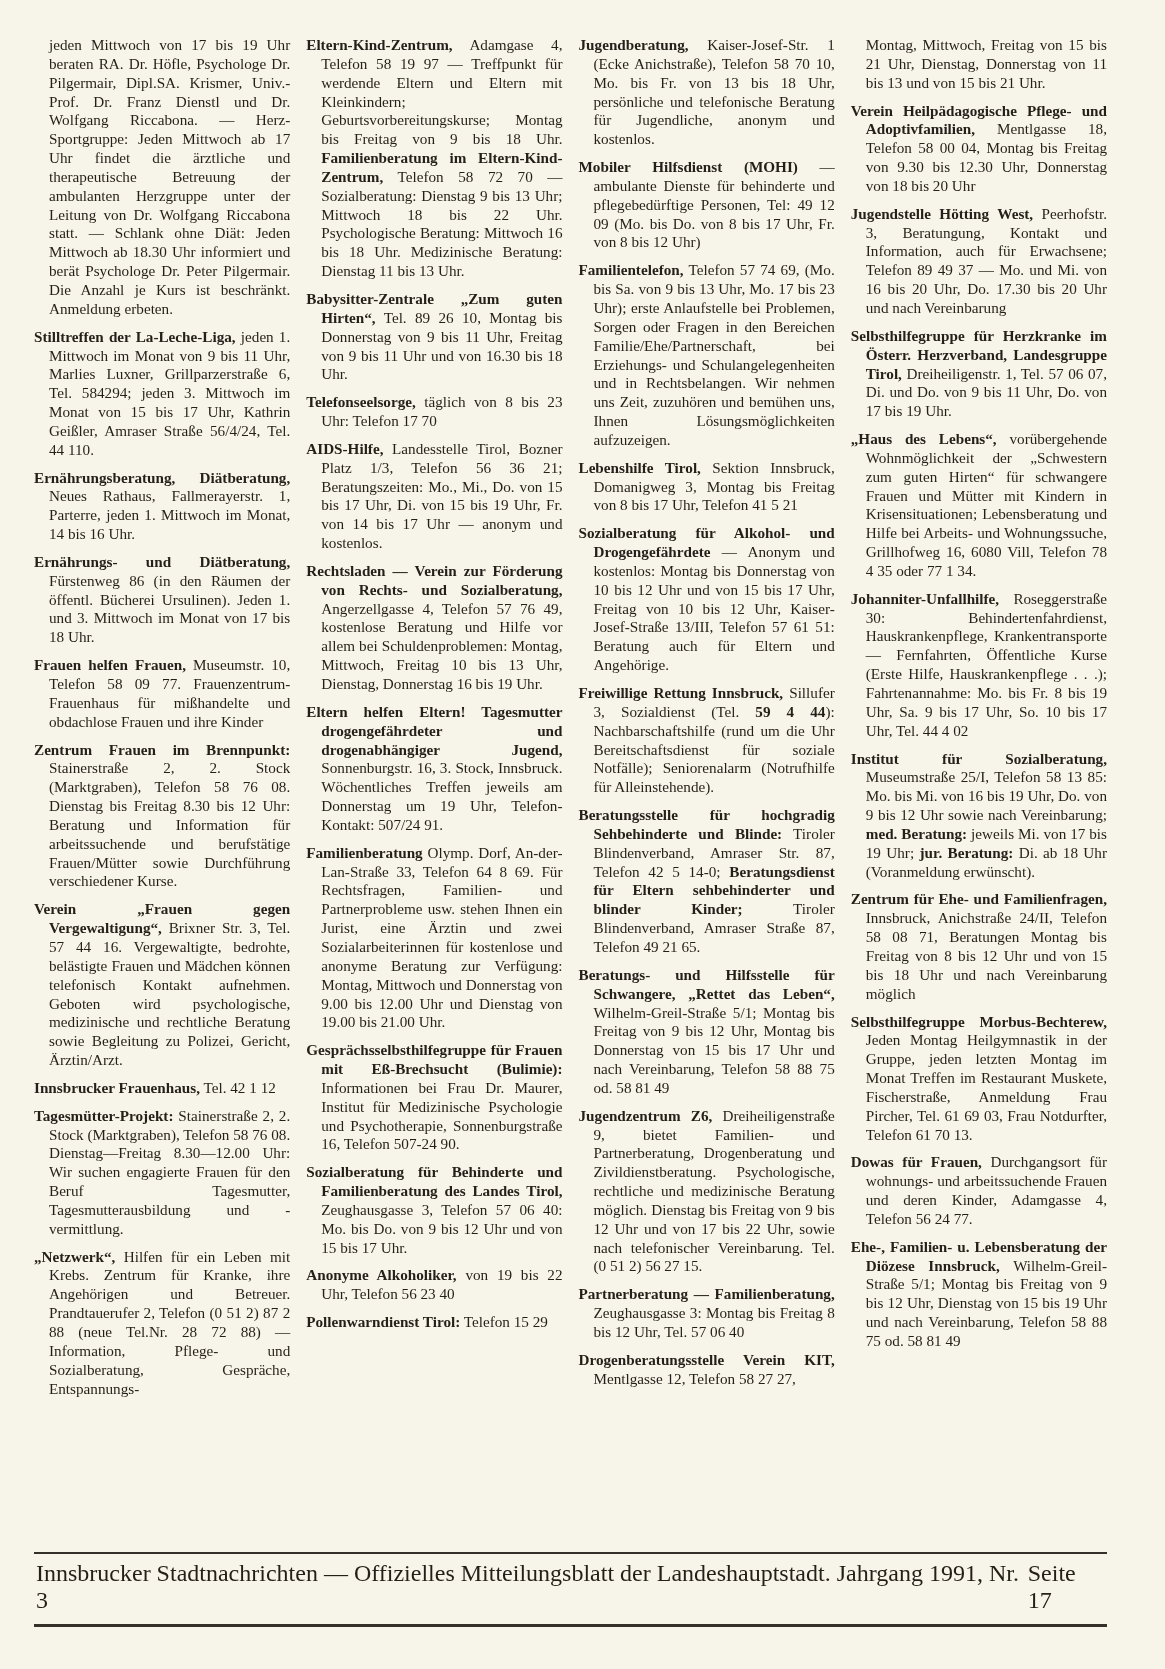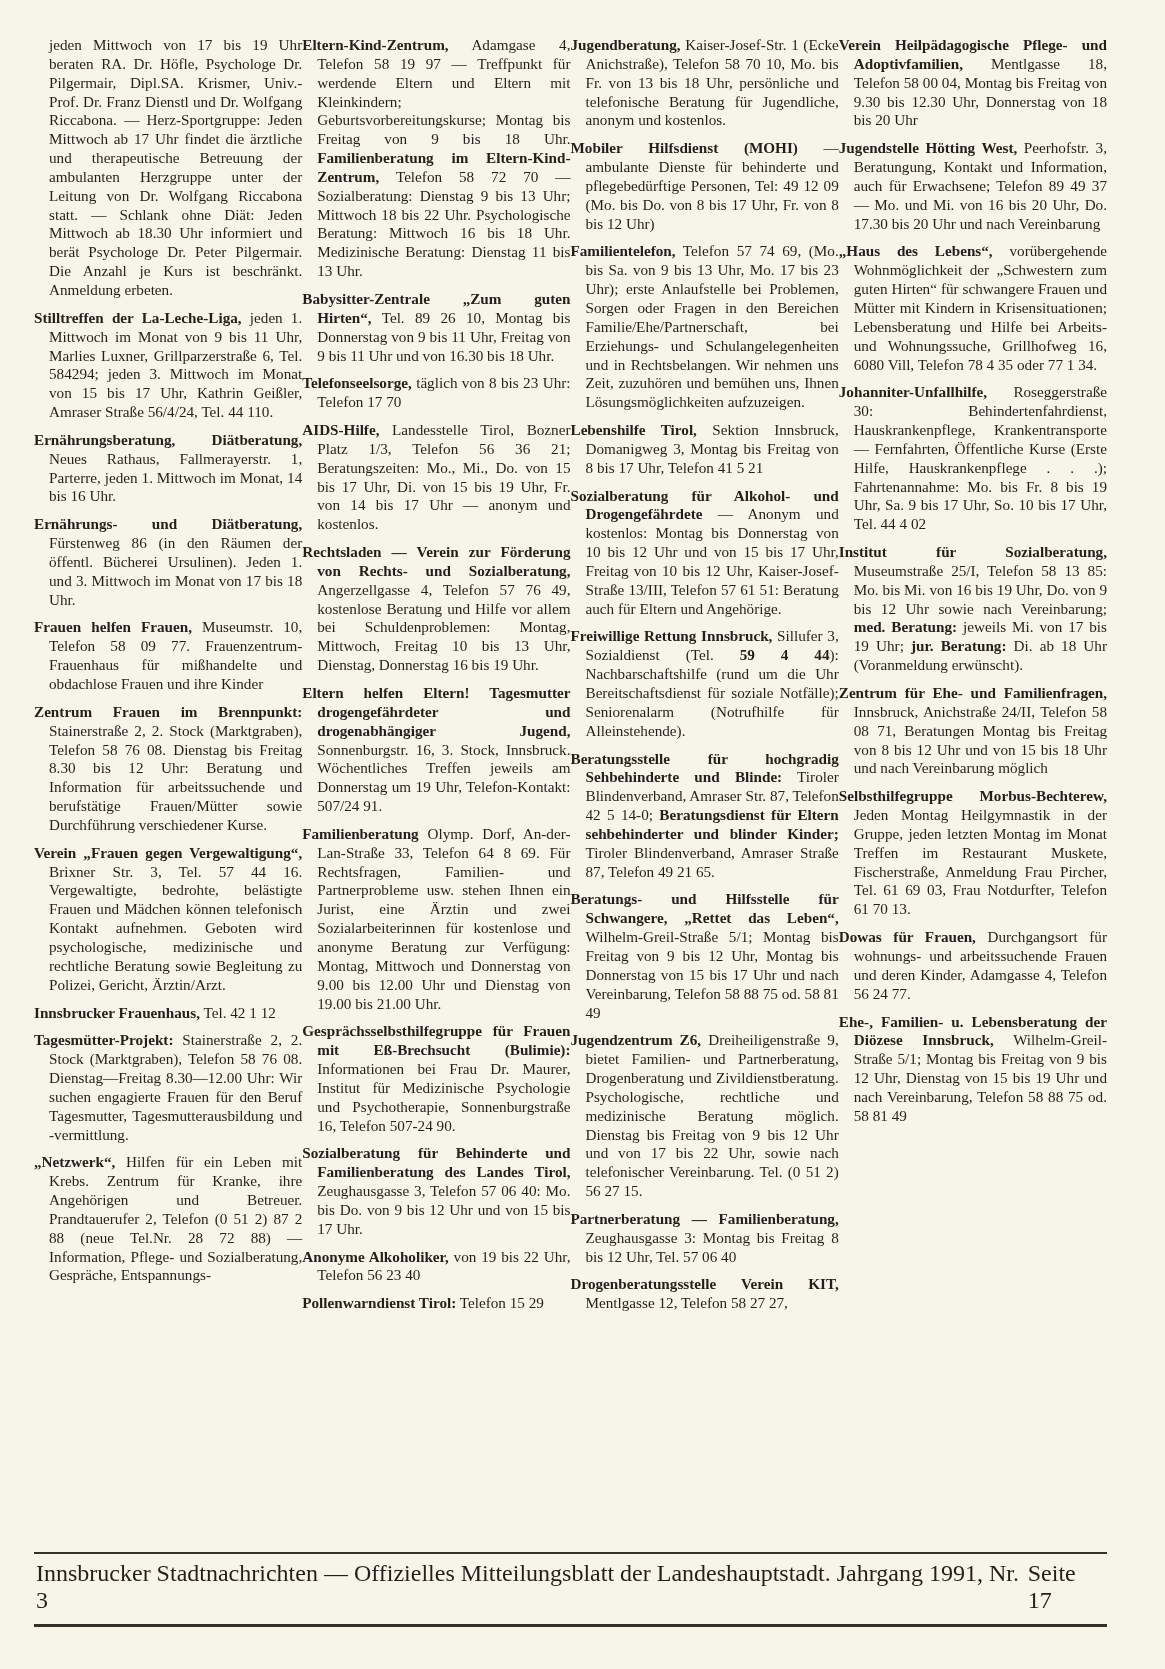--- a/index.html
+++ b/index.html
@@ -9,21 +9,21 @@
     font-family: "Liberation Serif", serif;
     color: #241f18;
   }
   .page {
     position: relative;
     box-sizing: border-box;
     width: 1165px; height: 1669px;
     padding: 36px 58px 0 34px;
     overflow: hidden;
   }
-  .cols { display: flex; gap: 0; }
+  .cols { display: flex; gap: 16px; }
   .col { flex: 1 1 0; min-width: 0; }
   .entry {
     margin: 0 0 9px 0;
     font-size: 15.2px;
     line-height: 1.24;
     text-align: justify;
     padding-left: 15px;
     text-indent: -15px;
     hyphens: auto;
     -webkit-hyphens: auto;
@@ -79,22 +79,24 @@
         <p class="entry"><strong>Lebenshilfe Tirol,</strong><span> Sektion Innsbruck, Domanigweg 3, Montag bis Freitag von 8 bis 17 Uhr, Telefon 41 5 21</span></p>
         <p class="entry"><strong>Sozialberatung für Alkohol- und Drogengefährdete</strong><span> — Anonym und kostenlos: Montag bis Donnerstag von 10 bis 12 Uhr und von 15 bis 17 Uhr, Freitag von 10 bis 12 Uhr, Kaiser-Josef-Straße 13/III, Telefon 57 61 51: Beratung auch für Eltern und Angehörige.</span></p>
         <p class="entry"><strong>Freiwillige Rettung Innsbruck,</strong><span> Sillufer 3, Sozialdienst (Tel. </span><strong>59 4 44</strong><span>): Nachbarschaftshilfe (rund um die Uhr Bereitschaftsdienst für soziale Notfälle); Seniorenalarm (Notrufhilfe für Alleinstehende).</span></p>
         <p class="entry"><strong>Beratungsstelle für hochgradig Sehbehinderte und Blinde:</strong><span> Tiroler Blindenverband, Amraser Str. 87, Telefon 42 5 14-0; </span><strong>Beratungsdienst für Eltern sehbehinderter und blinder Kinder;</strong><span> Tiroler Blindenverband, Amraser Straße 87, Telefon 49 21 65.</span></p>
         <p class="entry"><strong>Beratungs- und Hilfsstelle für Schwangere, „Rettet das Leben“,</strong><span> Wilhelm-Greil-Straße 5/1; Montag bis Freitag von 9 bis 12 Uhr, Montag bis Donnerstag von 15 bis 17 Uhr und nach Vereinbarung, Telefon 58 88 75 od. 58 81 49</span></p>
         <p class="entry"><strong>Jugendzentrum Z6,</strong><span> Dreiheiligenstraße 9, bietet Familien- und Partnerberatung, Drogenberatung und Zivildienstberatung. Psychologische, rechtliche und medizinische Beratung möglich. Dienstag bis Freitag von 9 bis 12 Uhr und von 17 bis 22 Uhr, sowie nach telefonischer Vereinbarung. Tel. (0 51 2) 56 27 15.</span></p>
         <p class="entry"><strong>Partnerberatung — Familienberatung,</strong><span> Zeughausgasse 3: Montag bis Freitag 8 bis 12 Uhr, Tel. 57 06 40</span></p>
         <p class="entry"><strong>Drogenberatungsstelle Verein KIT,</strong><span> Mentlgasse 12, Telefon 58 27 27,</span></p>
       </div>
       <div class="col">
+        <p class="entry cont"><span>Montag, Mittwoch, Freitag von 15 bis 21 Uhr, Dienstag, Donnerstag von 11 bis 13 und von 15 bis 21 Uhr.</span></p>
         <p class="entry"><strong>Verein Heilpädagogische Pflege- und Adoptivfamilien,</strong><span> Mentlgasse 18, Telefon 58 00 04, Montag bis Freitag von 9.30 bis 12.30 Uhr, Donnerstag von 18 bis 20 Uhr</span></p>
         <p class="entry"><strong>Jugendstelle Hötting West,</strong><span> Peerhofstr. 3, Beratungung, Kontakt und Information, auch für Erwachsene; Telefon 89 49 37 — Mo. und Mi. von 16 bis 20 Uhr, Do. 17.30 bis 20 Uhr und nach Vereinbarung</span></p>
+        <p class="entry"><strong>Selbsthilfegruppe für Herzkranke im Österr. Herzverband, Landesgruppe Tirol,</strong><span> Dreiheiligenstr. 1, Tel. 57 06 07, Di. und Do. von 9 bis 11 Uhr, Do. von 17 bis 19 Uhr.</span></p>
         <p class="entry"><strong>„Haus des Lebens“,</strong><span> vorübergehende Wohnmöglichkeit der „Schwestern zum guten Hirten“ für schwangere Frauen und Mütter mit Kindern in Krisensituationen; Lebensberatung und Hilfe bei Arbeits- und Wohnungssuche, Grillhofweg 16, 6080 Vill, Telefon 78 4 35 oder 77 1 34.</span></p>
         <p class="entry"><strong>Johanniter-Unfallhilfe,</strong><span> Roseggerstraße 30: Behindertenfahrdienst, Hauskrankenpflege, Krankentransporte — Fernfahrten, Öffentliche Kurse (Erste Hilfe, Hauskrankenpflege . . .); Fahrtenannahme: Mo. bis Fr. 8 bis 19 Uhr, Sa. 9 bis 17 Uhr, So. 10 bis 17 Uhr, Tel. 44 4 02</span></p>
         <p class="entry"><strong>Institut für Sozialberatung,</strong><span> Museumstraße 25/I, Telefon 58 13 85: Mo. bis Mi. von 16 bis 19 Uhr, Do. von 9 bis 12 Uhr sowie nach Vereinbarung; </span><strong>med. Beratung:</strong><span> jeweils Mi. von 17 bis 19 Uhr; </span><strong>jur. Beratung:</strong><span> Di. ab 18 Uhr (Voranmeldung erwünscht).</span></p>
         <p class="entry"><strong>Zentrum für Ehe- und Familienfragen,</strong><span> Innsbruck, Anichstraße 24/II, Telefon 58 08 71, Beratungen Montag bis Freitag von 8 bis 12 Uhr und von 15 bis 18 Uhr und nach Vereinbarung möglich</span></p>
         <p class="entry"><strong>Selbsthilfegruppe Morbus-Bechterew,</strong><span> Jeden Montag Heilgymnastik in der Gruppe, jeden letzten Montag im Monat Treffen im Restaurant Muskete, Fischerstraße, Anmeldung Frau Pircher, Tel. 61 69 03, Frau Notdurfter, Telefon 61 70 13.</span></p>
         <p class="entry"><strong>Dowas für Frauen,</strong><span> Durchgangsort für wohnungs- und arbeitssuchende Frauen und deren Kinder, Adamgasse 4, Telefon 56 24 77.</span></p>
         <p class="entry"><strong>Ehe-, Familien- u. Lebensberatung der Diözese Innsbruck,</strong><span> Wilhelm-Greil-Straße 5/1; Montag bis Freitag von 9 bis 12 Uhr, Dienstag von 15 bis 19 Uhr und nach Vereinbarung, Telefon 58 88 75 od. 58 81 49</span></p>
       </div>
     </div>
   <div class="footer">

